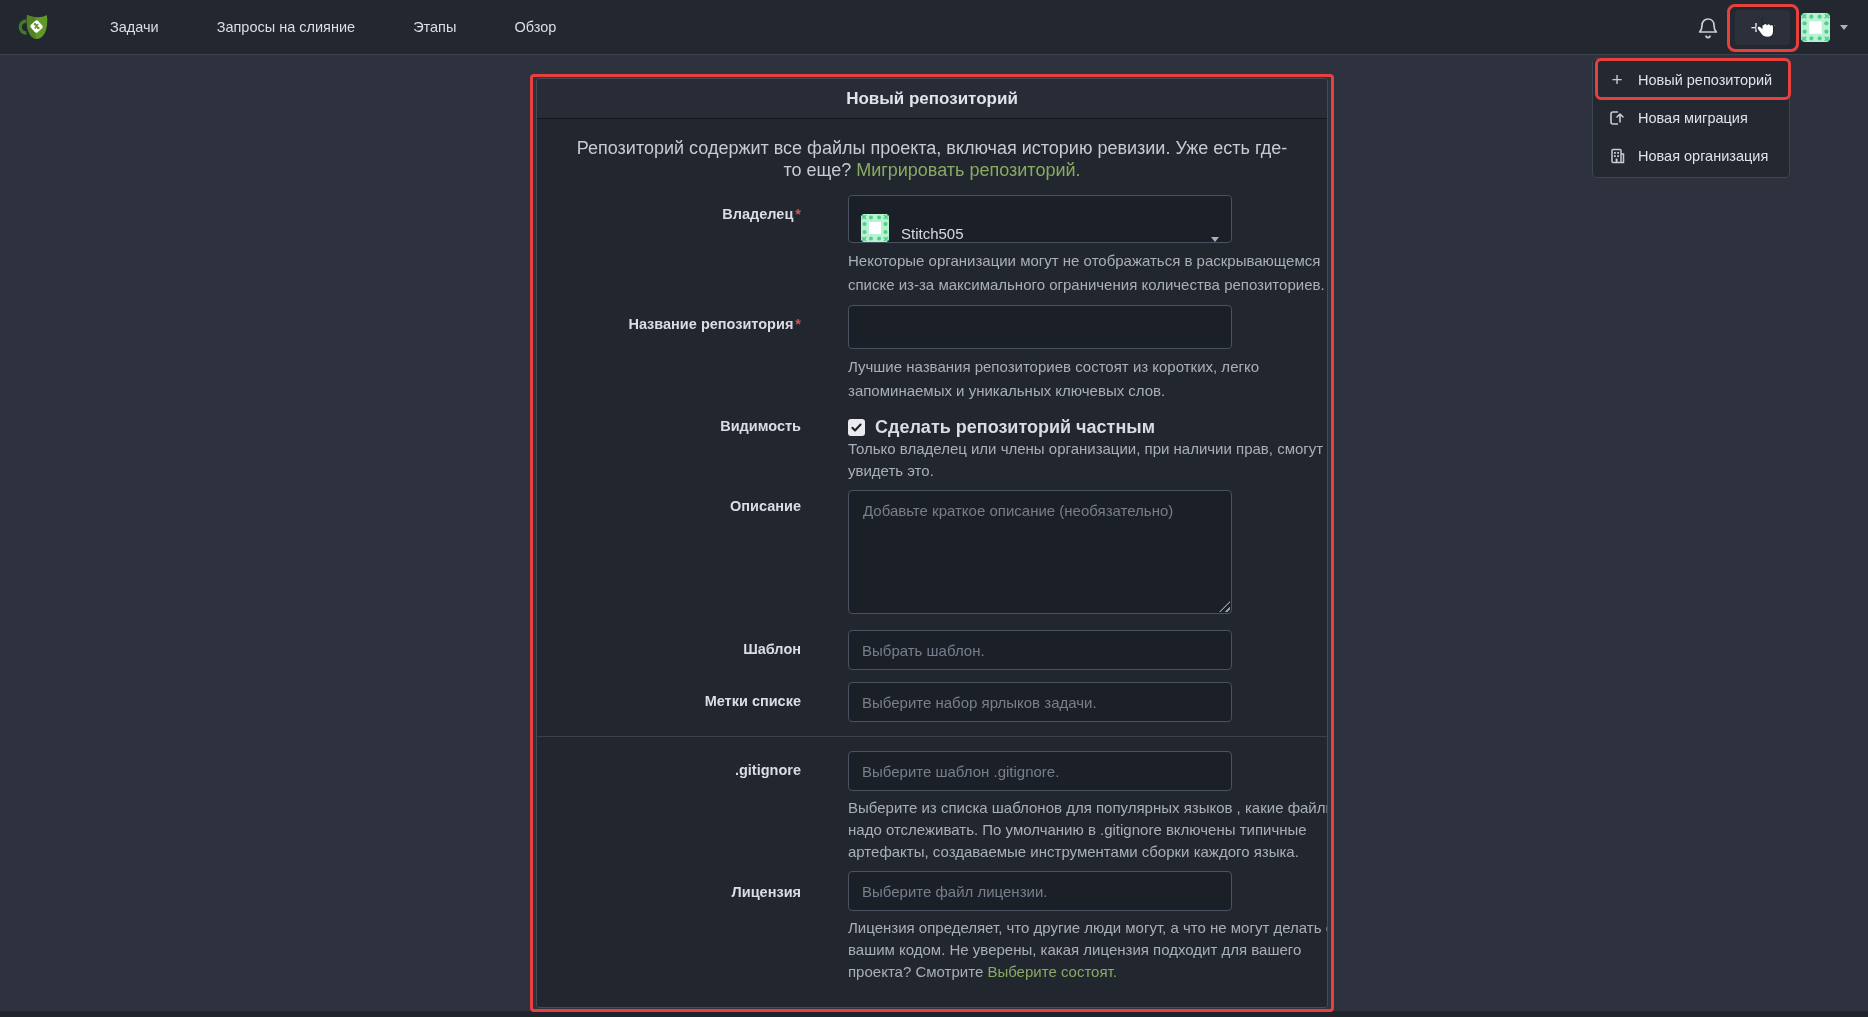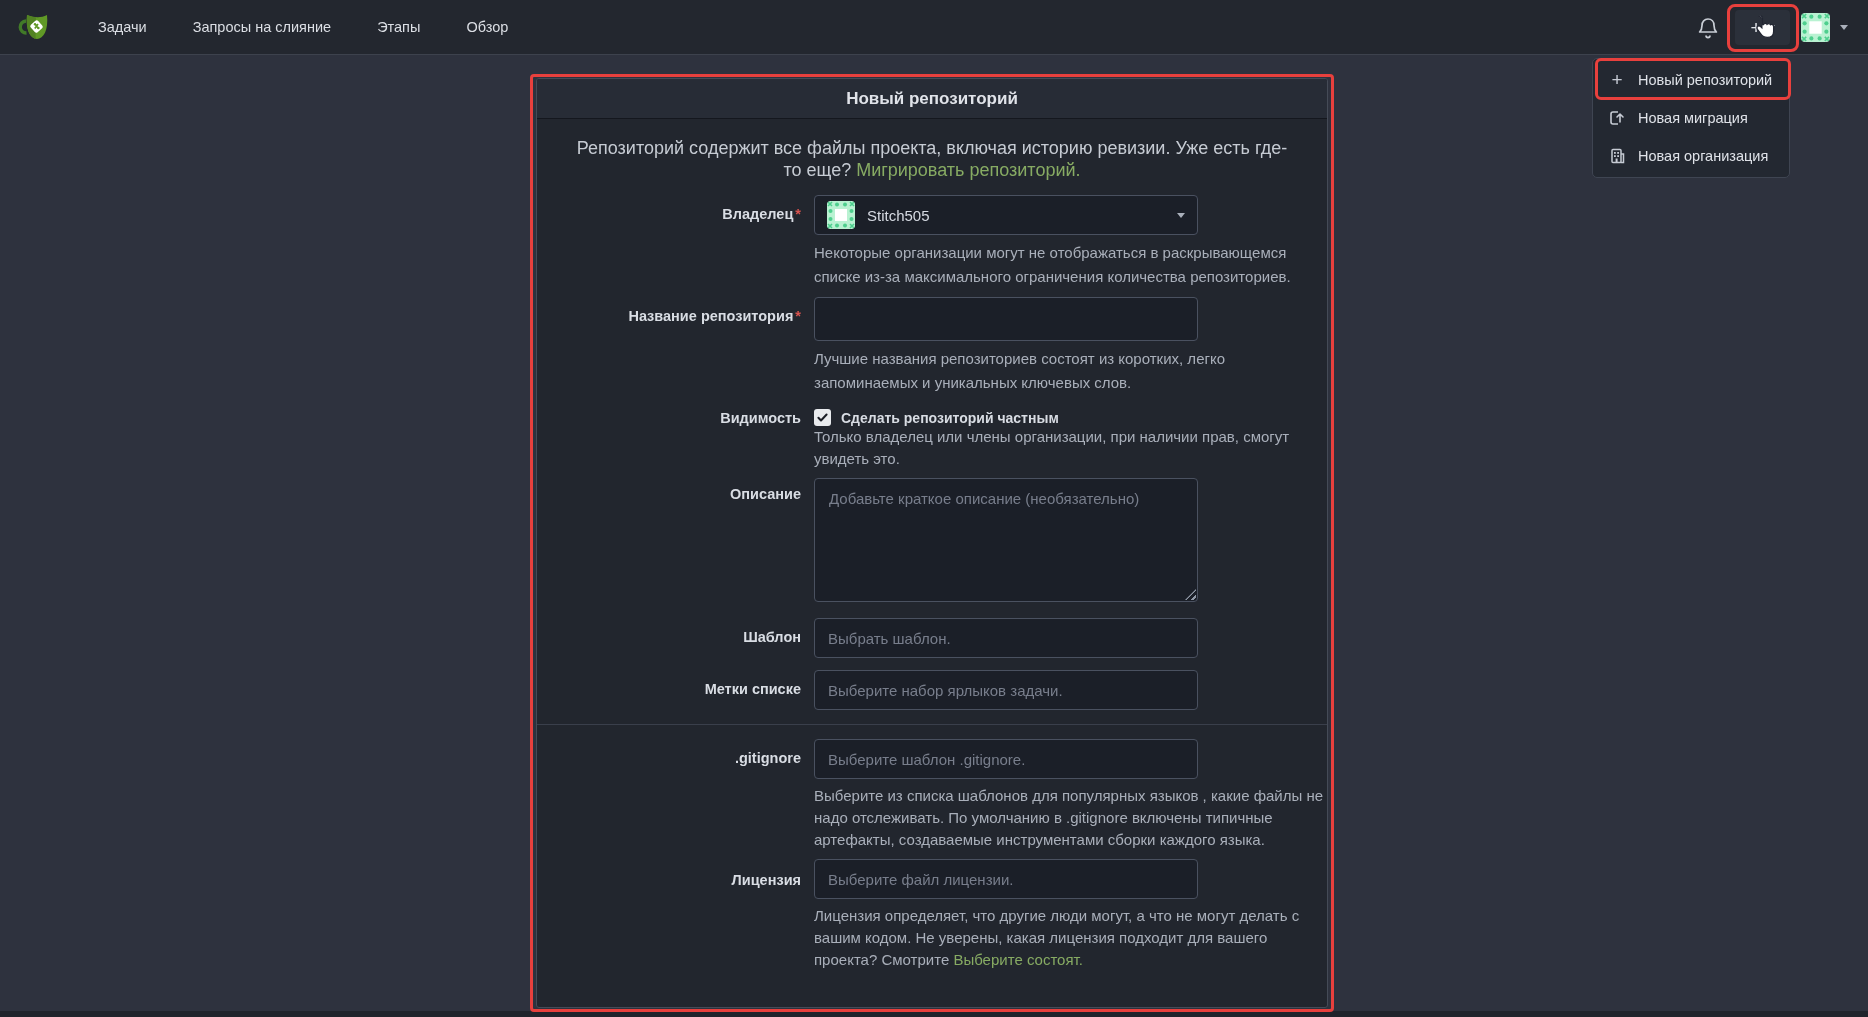--- a/index.html
+++ b/index.html
@@ -27,21 +27,21 @@
     position:relative;
     overflow:hidden;
   }
   
   .navbar{
     position:absolute;left:0;top:0;width:1868px;height:55px;
     background:var(--navbar-bg);
     border-bottom:1px solid #3d424d;
     display:flex;align-items:center;
   }
-  .nav-left{display:flex;align-items:center;gap:46px;padding-left:18px;}
+  .nav-left{display:flex;align-items:center;gap:58px;padding-left:18px;}
   .logo{width:34px;height:32px;display:flex;align-items:center;justify-content:center;cursor:pointer;}
   .nav-link{font-size:14.5px;color:#dcdfe5;cursor:pointer;white-space:nowrap;}
   .bell{position:absolute;right:150px;top:17px;width:20px;height:22px;cursor:pointer;}
   .plus-btn{
     position:absolute;right:78px;top:10px;width:55px;height:35px;
     background:#2b303a;border-radius:4px;
     display:flex;align-items:center;justify-content:center;gap:5px;
     color:#e4e7ec;cursor:pointer;
   }
   .plus-glyph{font-size:19px;line-height:1;font-weight:400;}
@@ -76,54 +76,54 @@
   }
   .panel-header{
     height:40px;background:var(--panel-header-bg);
     border-bottom:1px solid #14171e;
     display:flex;align-items:center;justify-content:center;
   }
   .panel-title{font-size:17px;font-weight:700;color:#e0e3e9;}
   .panel-body{padding-top:18px;}
   .intro{width:714px;margin:0 auto 14px;text-align:center;font-size:18px;line-height:22px;color:#c6cbd3;}
   a.green-link{color:var(--link-green);text-decoration:none;cursor:pointer;}
-  .row{display:flex;margin-bottom:8px;}
+  .row{display:flex;margin-bottom:8px;gap:34px;}
   .lbl{flex:none;width:264px;text-align:right;font-size:14.5px;font-weight:700;color:var(--text-label);padding-top:11px;}
   .lbl .req{color:#d9534f;margin-left:2px;font-weight:700;}
   .ctrl{margin-left:13px;width:512px;}
   .help{margin-top:6px;font-size:15px;line-height:24px;color:var(--text-help);width:512px;}
   .help.tight{line-height:22px;}
   input.box,textarea.box{
     display:block;width:384px;background:var(--input-bg);
     border:1px solid var(--input-border);border-radius:4px;
     color:#d6dae2;font-size:15px;font-family:"Liberation Sans",sans-serif;
     padding:0 13px;outline:none;
   }
   input.box{height:40px;}
   input.box::placeholder,textarea.box::placeholder{color:var(--text-placeholder);opacity:1;}
   .owner-select{
-    width:384px;height:40px;background:var(--input-bg);
+    width:384px;height:48px;background:var(--input-bg);
     border:1px solid var(--input-border);border-radius:4px;
-    display:flex;align-items:center;padding:0 12px;cursor:pointer;
+    display:flex;align-items:flex-end;padding:0 12px;cursor:pointer;
   }
   .owner-avatar{width:28px;height:28px;border-radius:3px;overflow:hidden;flex:none;}
   .owner-name{margin-left:12px;font-size:15px;color:#d6dae2;flex:1;}
   textarea.box{height:124px;padding:10px 14px;resize:none;line-height:20px;}
   .ta-wrap{position:relative;width:384px;}
   .ta-grip{
     position:absolute;right:2px;bottom:2px;width:11px;height:11px;cursor:nwse-resize;
     background:repeating-linear-gradient(135deg,transparent 0 3px,#9098a6 3px 4.5px);
     clip-path:polygon(100% 0,100% 100%,0 100%);
   }
   .checkbox-line{display:flex;align-items:center;gap:10px;padding-top:6px;}
   .checkbox{
     width:17px;height:17px;background:#e9ebee;border-radius:3px;flex:none;cursor:pointer;
     display:flex;align-items:center;justify-content:center;
   }
-  .checkbox-label{font-size:14px;font-weight:600;color:#d8dce3;cursor:pointer;}
+  .checkbox-label{font-size:18px;font-weight:600;color:#d8dce3;cursor:pointer;}
   .divider{border:none;border-top:1px solid #3a3f4b;margin:14px 0;}
   .name-input{height:44px !important;}
   
   .footer-strip{position:absolute;left:0;bottom:0;width:1868px;height:6px;background:#20242c;}
   
   .cursor{position:absolute;left:1752px;top:14px;z-index:20;pointer-events:none;}
 </style>
 </head>
 <body>
 

